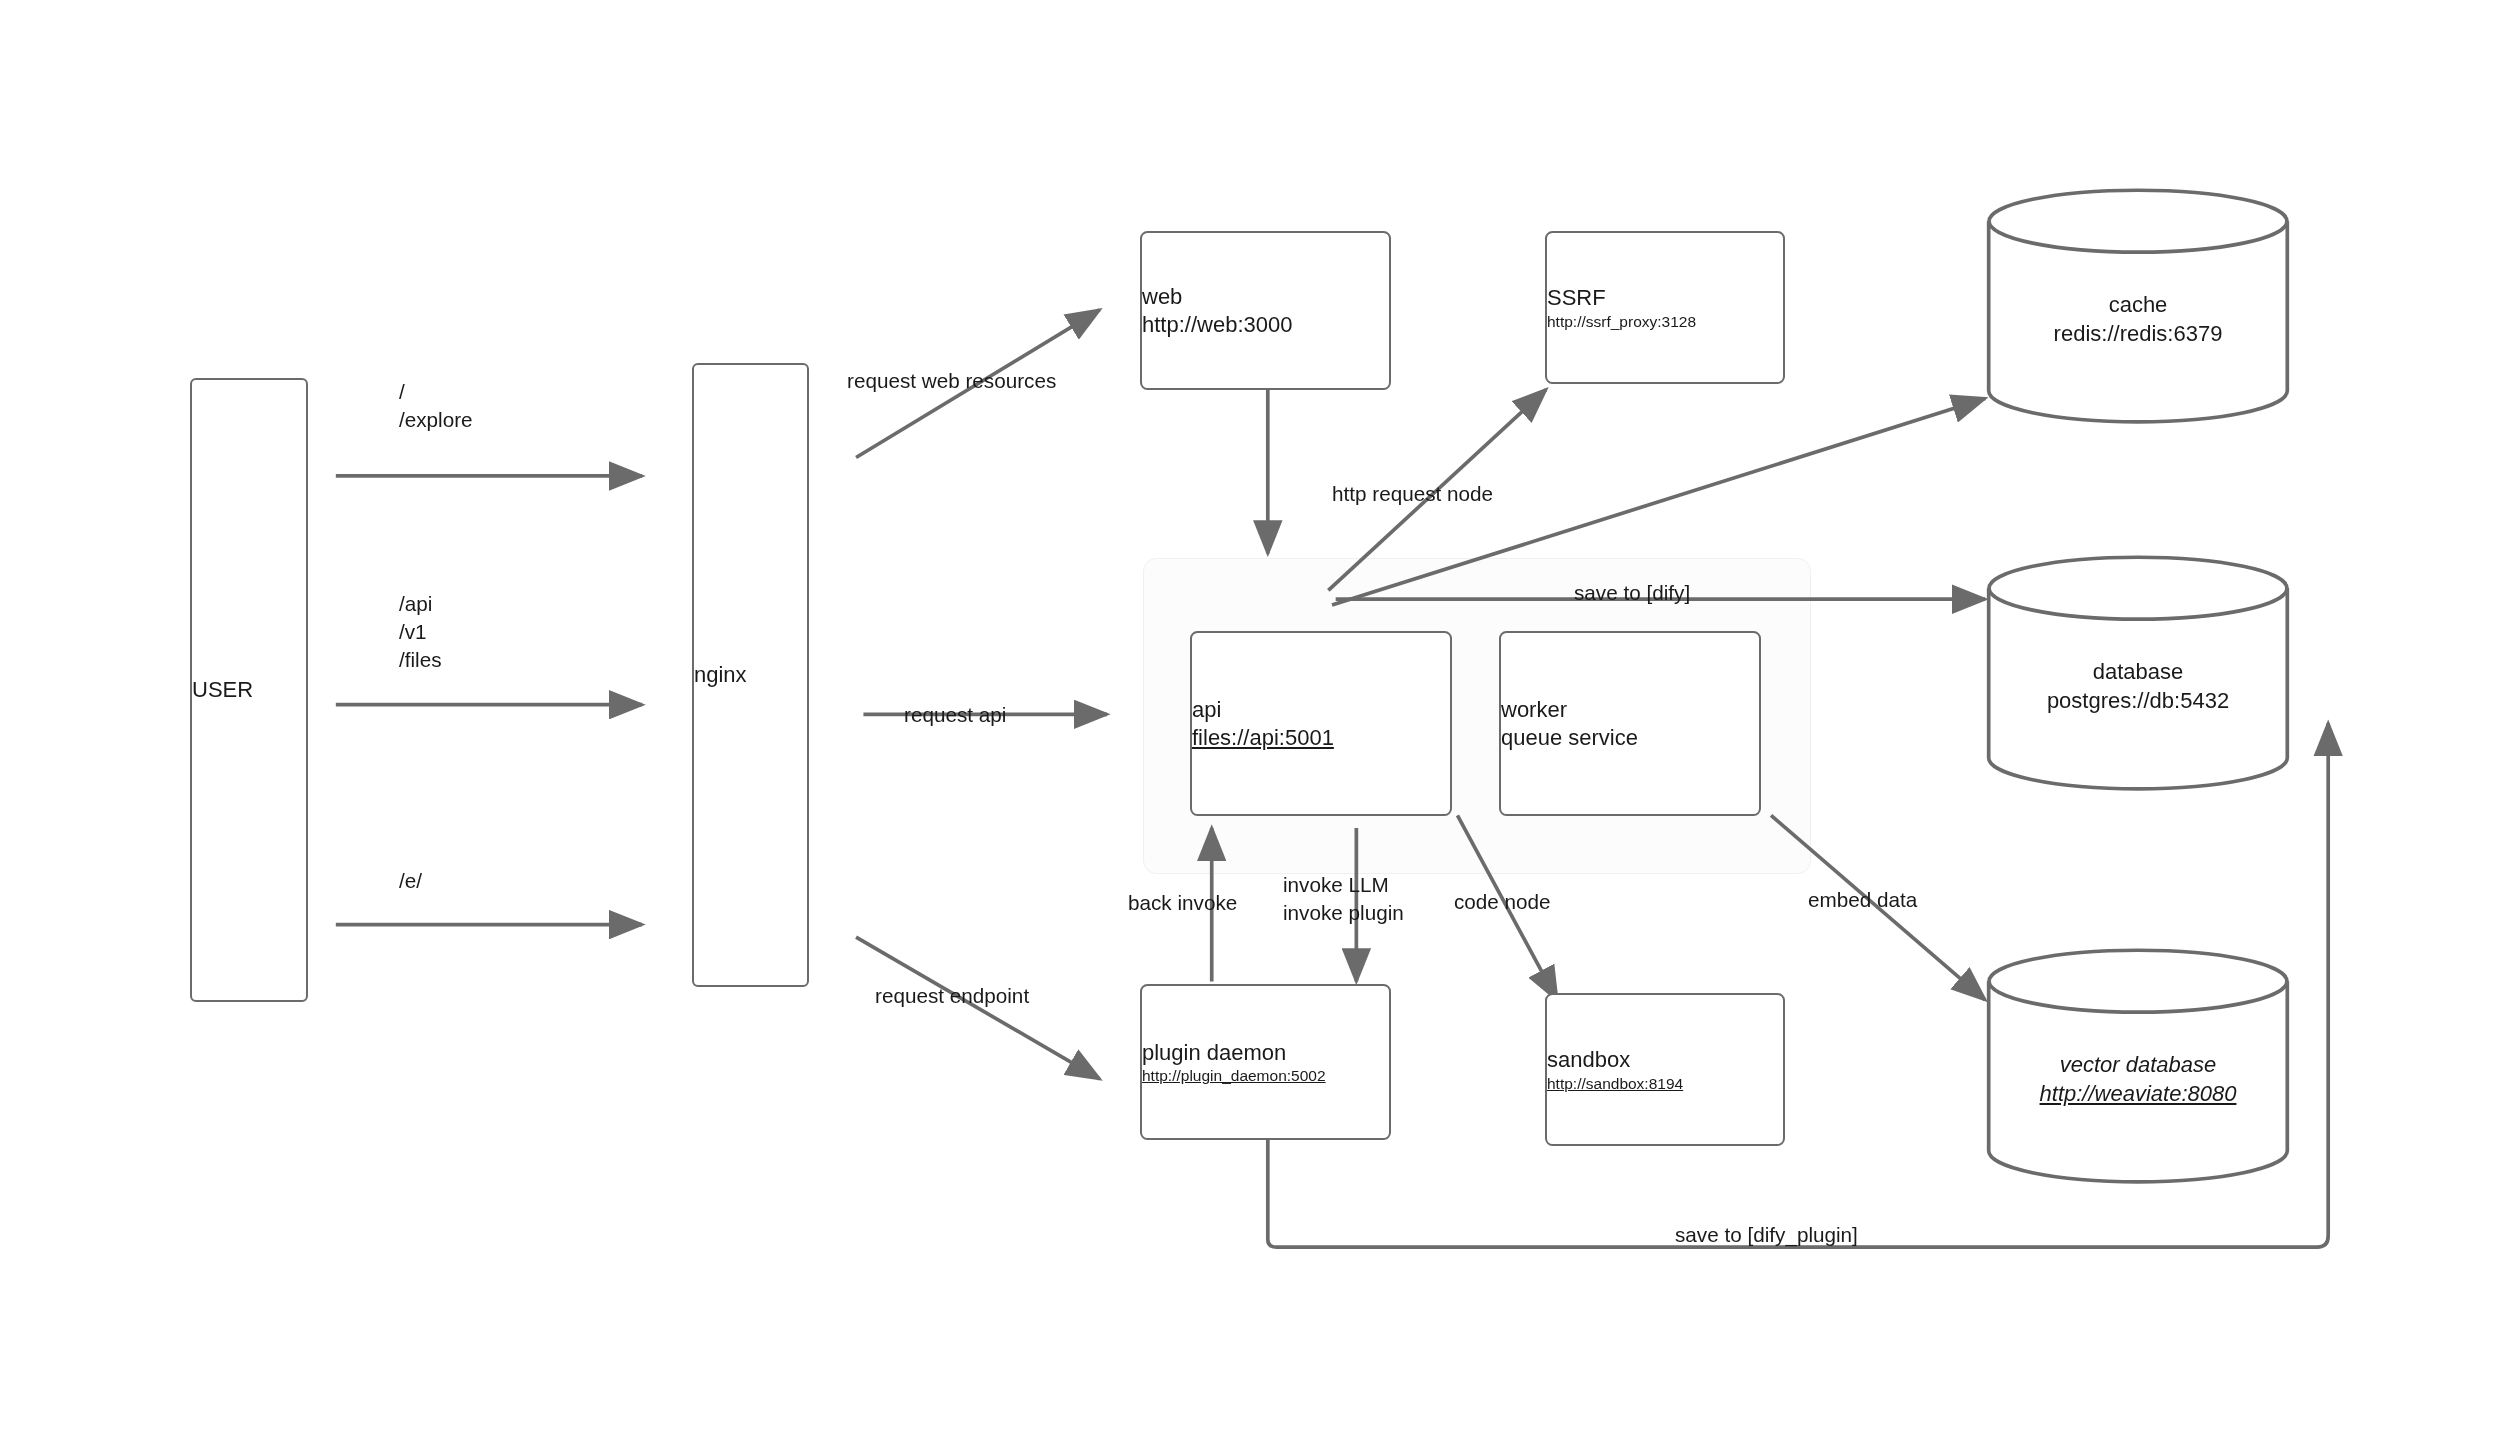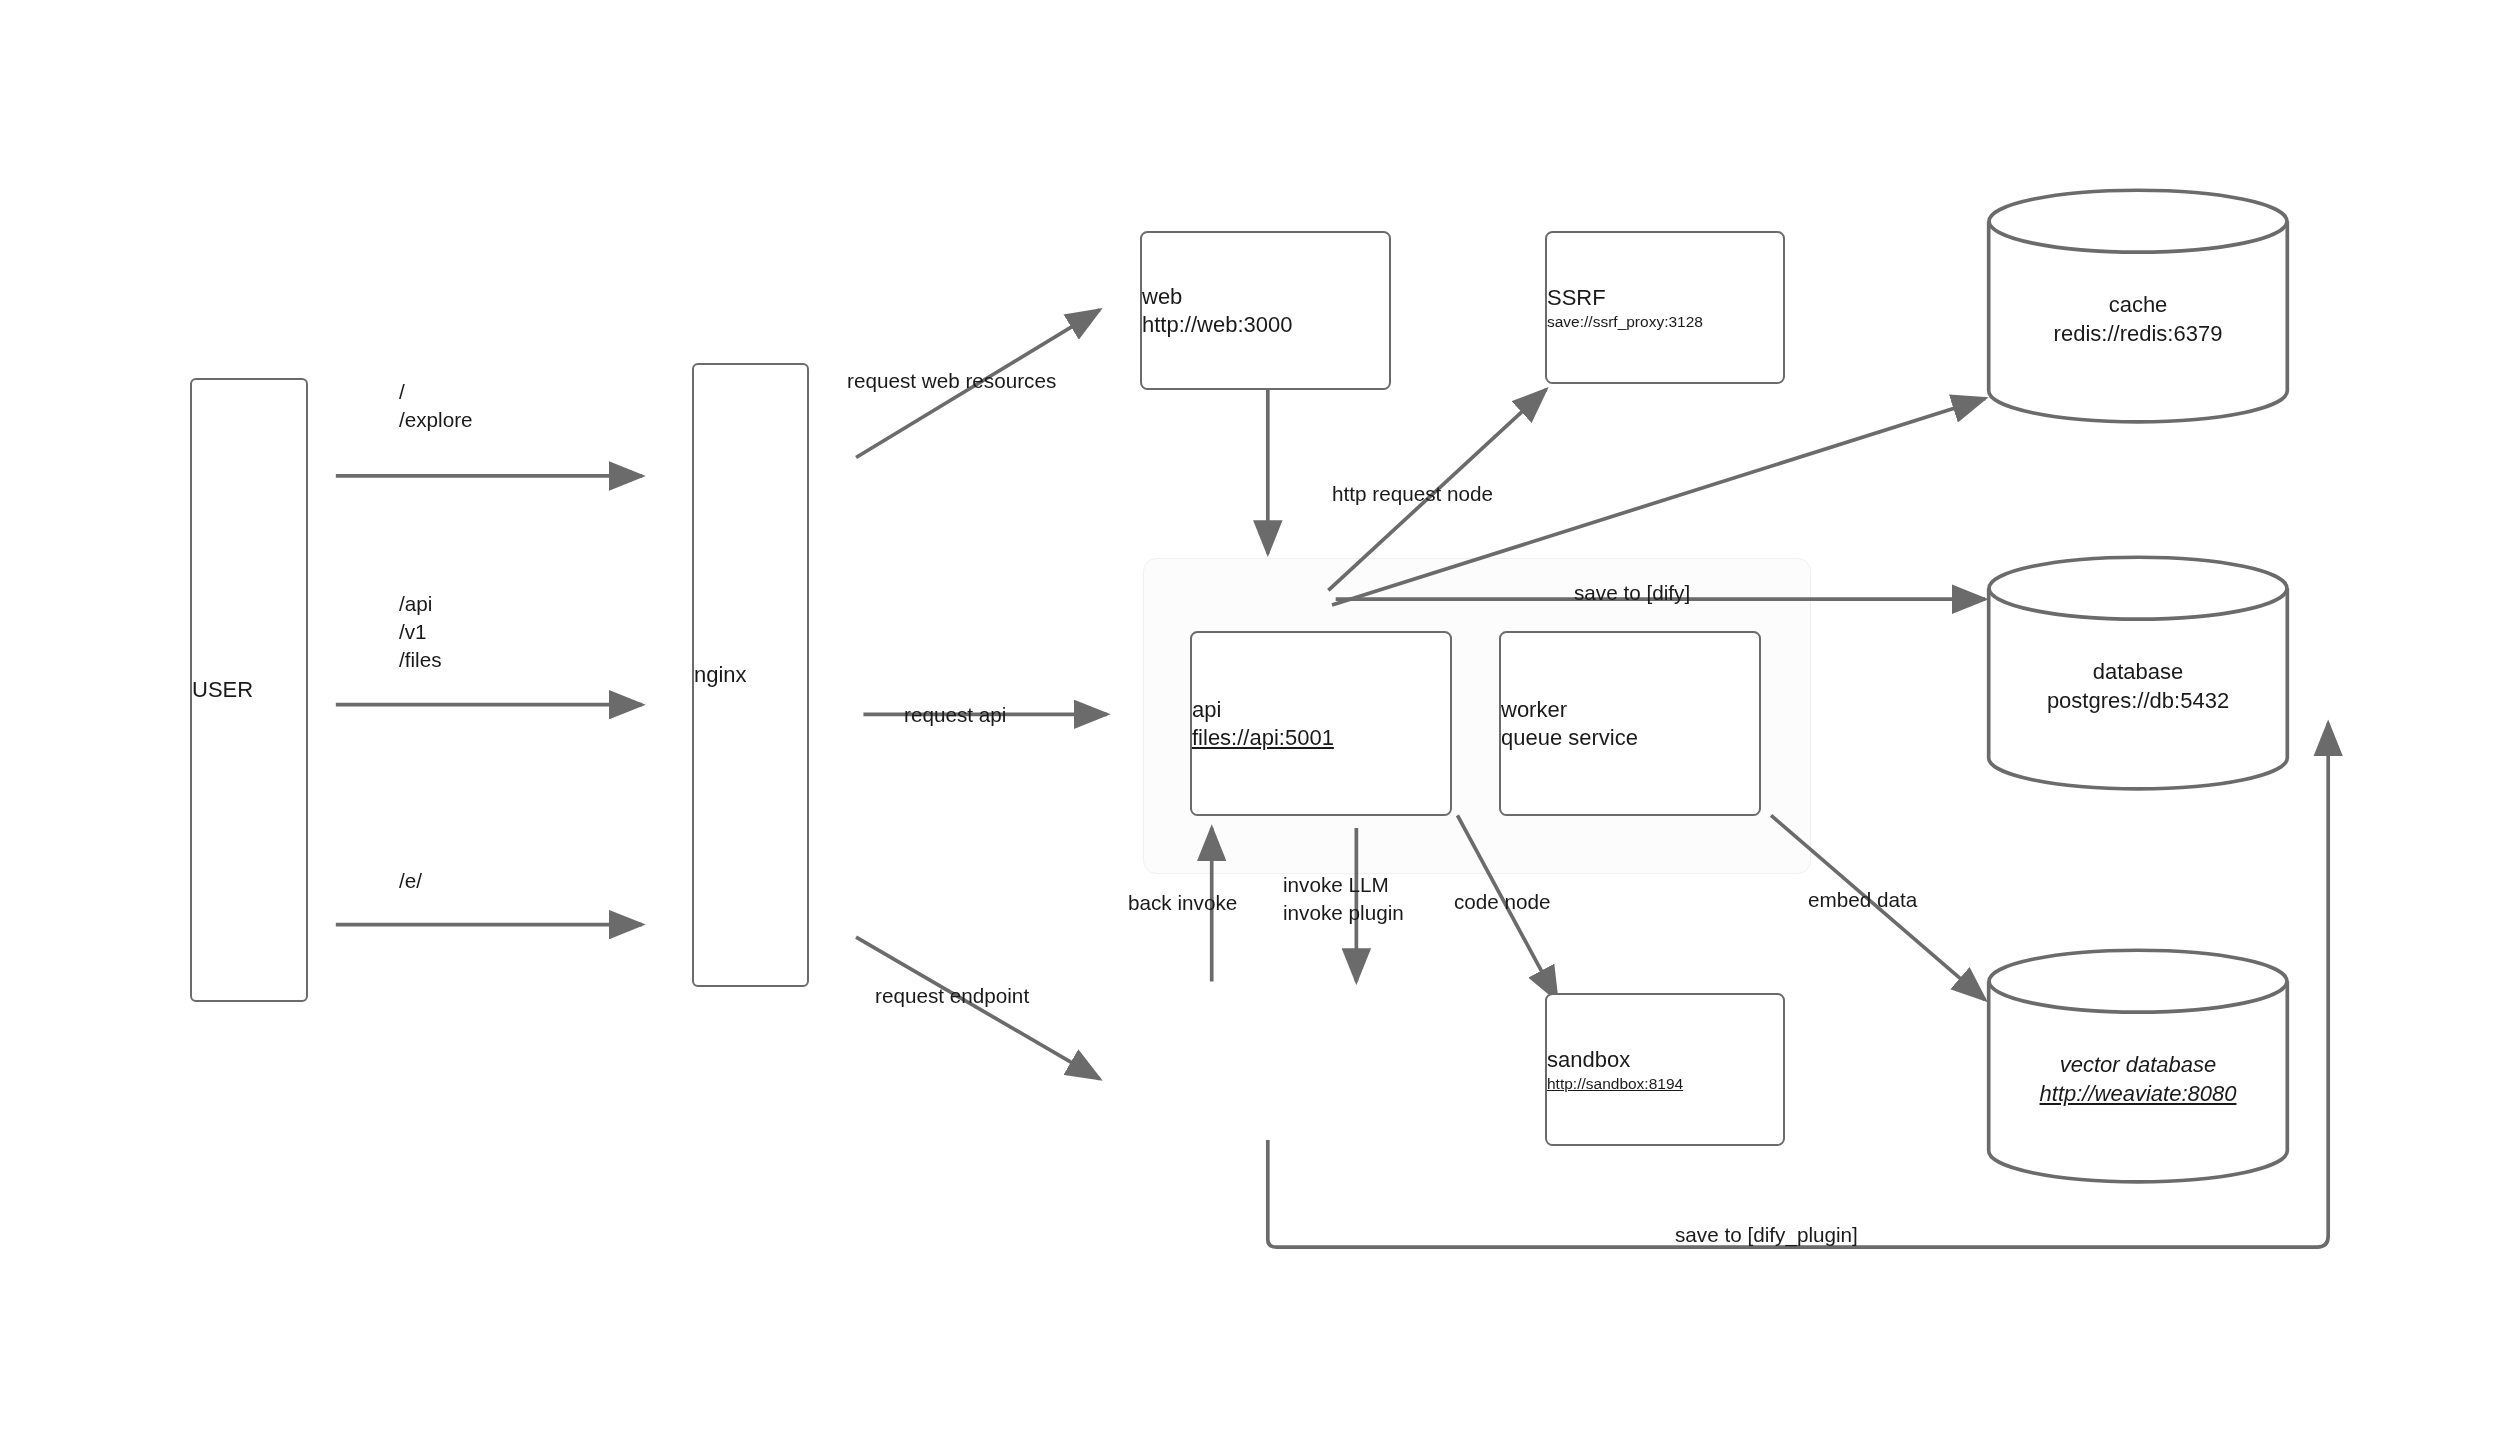--- a/index.html
+++ b/index.html
@@ -140,33 +140,37 @@
     <div class="title">USER</div>
   </div>
 
   <div class="node" style="left:1140px; top:231px; width:251px; height:159px;">
     <div class="title">web</div>
     <div class="sub">http://web:3000</div>
   </div>
 
   <div class="node" style="left:1545px; top:231px; width:240px; height:153px;">
     <div class="title">SSRF</div>
-    <div class="sub small">save://ssrf_proxy:3128</div>
+    <div class="sub small">http://ssrf_proxy:3128</div>
   </div>
 
   <div class="node" style="left:1190px; top:631px; width:262px; height:185px;">
     <div class="title">api</div>
     <div class="sub underline">files://api:5001</div>
   </div>
 
   <div class="node" style="left:1499px; top:631px; width:262px; height:185px;">
     <div class="title">worker</div>
     <div class="sub">queue service</div>
   </div>
 
+  <div class="node" style="left:1140px; top:984px; width:251px; height:156px;">
+    <div class="title">plugin daemon</div>
+    <div class="sub small underline">http://plugin_daemon:5002</div>
+  </div>
 
   <div class="node" style="left:1545px; top:993px; width:240px; height:153px;">
     <div class="title">sandbox</div>
     <div class="sub small underline">http://sandbox:8194</div>
   </div>
 
   <div class="cyl" style="left:1985px; top:188px; width:306px; height:236px;">
     <svg width="306" height="236" viewBox="0 0 415 320">
       <path d="M5 45 L5 275 A202 42 0 0 0 410 275 L410 45" fill="#ffffff" stroke="#6b6b6b" stroke-width="5"></path>
       <ellipse cx="207.5" cy="45" rx="202" ry="42" fill="#ffffff" stroke="#6b6b6b" stroke-width="5"></ellipse>

